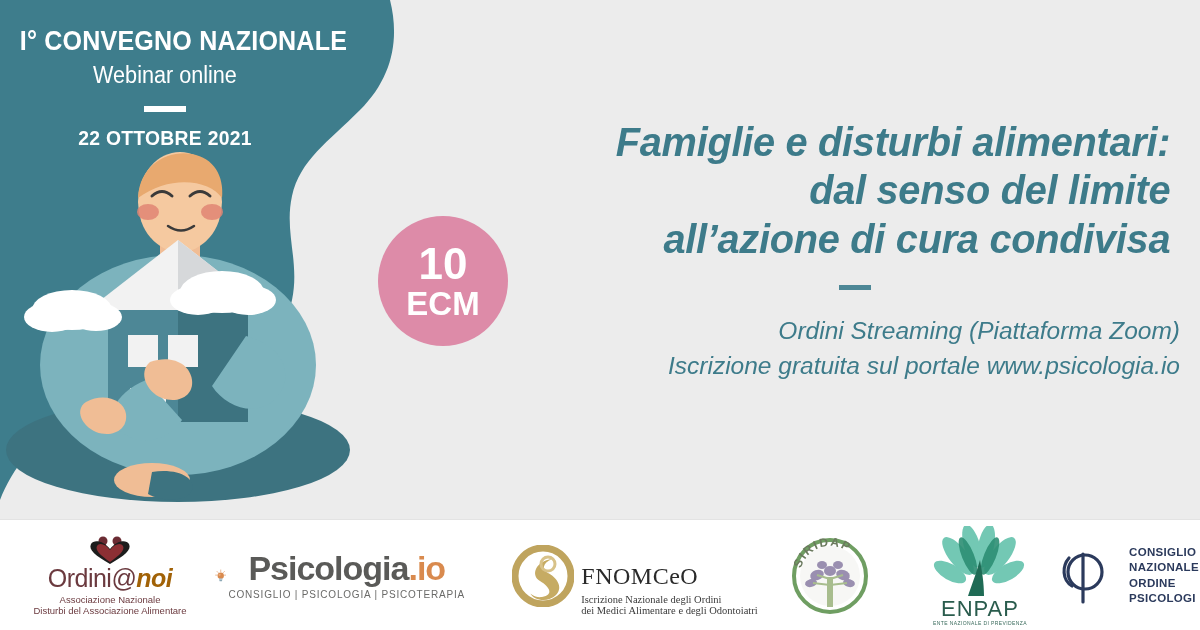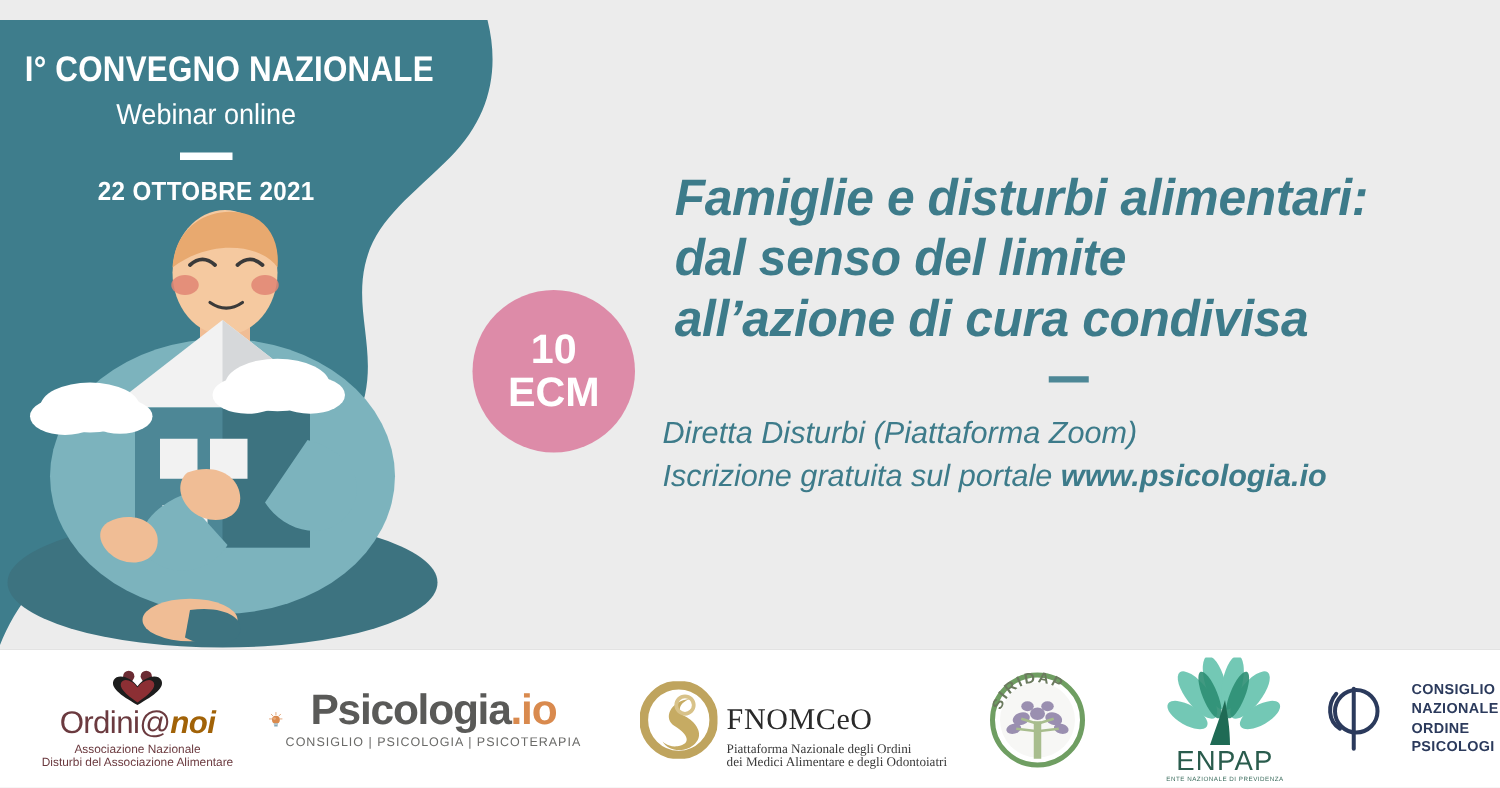--- a/index.html
+++ b/index.html
@@ -5,21 +5,21 @@
   * { margin:0; padding:0; box-sizing:border-box; }
   html,body { width:1200px; height:630px; }
   body {
     font-family:"Liberation Sans", sans-serif;
     background:#ffffff;
     overflow:hidden;
   }
   .poster { position:relative; width:1200px; height:630px; background:#ececec; }
 
   
-  .stage { position:absolute; left:0; top:16px; width:1200px; height:519px; background:#ececec; overflow:hidden; }
+  .stage { position:absolute; left:0; top:0; width:1200px; height:519px; background:#ececec; overflow:hidden; }
 
   .blob { position:absolute; left:0; top:0; width:520px; height:540px; }
 
   
   .hdr { position:absolute; left:0; top:24px; width:330px; text-align:center; z-index:6; }
   .hdr .l1 {
     font-family:"Liberation Sans", sans-serif;
     font-weight:700; font-size:28.5px; letter-spacing:.2px;
     color:#ffffff; white-space:nowrap;
     transform:scaleX(.88); transform-origin:center;
@@ -34,33 +34,33 @@
     transform:scaleX(.92); transform-origin:center;
   }
 
   
   .ecm {
     position:absolute; left:378px; top:216px; width:130px; height:130px;
     border-radius:50%; background:#dd8ba8;
     display:flex; flex-direction:column; align-items:center; justify-content:center;
     z-index:7;
   }
-  .ecm .n { color:#fff; font-weight:700; font-size:33px; line-height:1.05; }
+  .ecm .n { color:#fff; font-weight:700; font-size:44px; line-height:1.05; }
   .ecm .t { color:#fff; font-weight:700; font-size:33px; line-height:1.05; }
 
   
-  .right { position:absolute; left:530px; top:118px; width:650px; text-align:left; z-index:6; }
+  .right { position:absolute; left:530px; top:118px; width:650px; text-align:right; z-index:6; }
   .title {
     color:#3d7b8a; font-weight:700; font-style:italic;
     font-size:41px; line-height:1.18; letter-spacing:-.3px;
   }
   .title .ln { display:block; white-space:nowrap; transform:scaleX(.97); transform-origin:center; }
   .minidash { width:32px; height:5px; background:#4d8796; margin:22px auto 24px; }
   .sub { color:#3d7b8a; font-weight:500; font-style:italic; font-size:24.5px; line-height:1.42; }
-  .sub b { font-weight:700;margin-top:28px; }
+  .sub b { font-weight:400;margin-top:28px; }
 
   
   .footer {
     position:absolute; left:0; top:519px; width:1200px; height:111px;
     background:#ffffff; border-top:1px solid #e3e3e3;
   }
   .logos { position:relative; width:1200px; height:111px; }
   .logo { position:absolute; top:0; height:111px; display:flex; align-items:center; justify-content:center; }
 
   .lg-txt { font-family:"Liberation Sans", sans-serif; }
@@ -87,21 +87,21 @@
   .fnom .t2 { font-family:"Liberation Serif", serif; font-size:10.5px; color:#3a3a3a; white-space:nowrap; }
 
   
   .siri { left:765px; width:130px; }
 
   
   .enpap { left:915px; width:130px; }
 
   
   .cnop { left:1055px; width:145px; }
-  .cnop .wrap { display:flex; align-items:flex-start; gap:19px; }
+  .cnop .wrap { display:flex; align-items:flex-end; gap:19px; }
   .cnop .txt { font-size:11.5px; font-weight:700; color:#2b3a5c; line-height:1.32; letter-spacing:.3px; }
 </style>
 </head>
 <body>
 
 <div class="poster">
 
   <div class="stage">
 
     <svg class="blob" viewBox="0 0 520 540" xmlns="http://www.w3.org/2000/svg">
@@ -171,21 +171,21 @@
     </div>
 
     <div class="right">
       <div class="title">
         <span class="ln">Famiglie e disturbi alimentari:</span>
         <span class="ln">dal senso del limite</span>
         <span class="ln">all’azione di cura condivisa</span>
       </div>
       <div class="minidash"></div>
       <div class="sub">
-        <div>Diretta Disturbi (Piattaforma Zoom)</div>
+        <div>Ordini Streaming (Piattaforma Zoom)</div>
         <div><span>Iscrizione gratuita sul portale </span><b>www.psicologia.io</b></div>
       </div>
     </div>
   </div>
 
   <div class="footer">
     <div class="logos">
 
       <div class="logo consult">
         <svg width="48" height="30" viewBox="0 0 48 30">
@@ -221,21 +221,21 @@
 
       <div class="logo fnom">
         <svg width="62" height="62" viewBox="0 0 62 62" style="margin-right:7px;">
           <circle cx="31" cy="31" r="28" fill="none" stroke="#bfa45e" stroke-width="7"></circle>
           <path d="M40,14 C24,16 18,30 28,36 C38,42 42,50 30,52 C22,53 18,48 18,48
                    C22,56 36,58 44,50 C52,42 44,32 36,28 C30,25 30,18 40,14 Z" fill="#c6ab63"></path>
           <circle cx="36" cy="19" r="7" fill="none" stroke="#d8c289" stroke-width="3"></circle>
         </svg>
         <div class="wrap">
           <div class="word">FNOMCeO</div>
-          <div class="t1">Piattaforma Nazionale degli Ordini</div>
+          <div class="t1">Iscrizione Nazionale degli Ordini</div>
           <div class="t2">dei Medici Alimentare e degli Odontoiatri</div>
         </div>
       </div>
 
       <div class="logo siri">
         <svg width="82" height="82" viewBox="0 0 82 82">
           <circle cx="41" cy="41" r="36" fill="none" stroke="#6f9e62" stroke-width="4"></circle>
           <circle cx="41" cy="41" r="30" fill="#f7f7f5"></circle>
           <path id="siriArc" d="M11,41 A30,30 0 0,1 71,41" fill="none"></path>
           <text font-family="Liberation Sans, sans-serif" font-size="12" font-weight="700" fill="#6b7a5e" letter-spacing="1.5">

